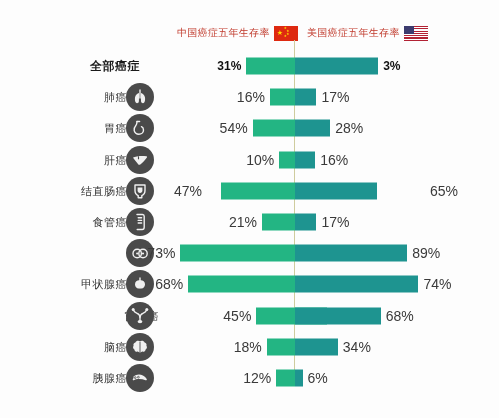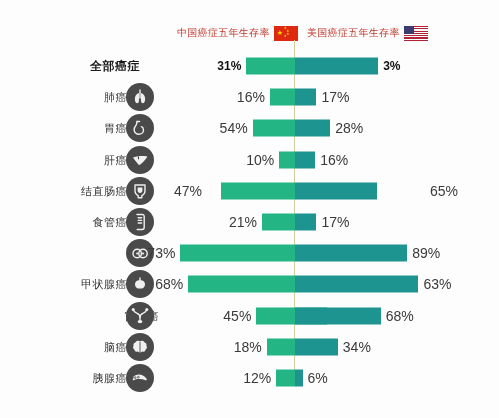--- a/index.html
+++ b/index.html
@@ -293,21 +293,21 @@
         <div class="row-icon">
           <svg width="22" height="22" viewBox="0 0 22 22">
             <path d="M11 5v10" stroke="#f0f0f0" fill="none" stroke-width="1.4" stroke-linecap="round" stroke-linejoin="round"></path>
             <path d="M10.2 7.2C8 7.2 6 8.8 6 11.2c0 2.4 1.6 4.3 3.6 4.3 1.3 0 1.6-1.2 1.6-2.6V7.2z" fill="#f0f0f0"></path>
             <path d="M11.8 7.2c2.2 0 4.2 1.6 4.2 4 0 2.4-1.6 4.3-3.6 4.3-1.3 0-1.6-1.2-1.6-2.6V7.2z" fill="#f0f0f0"></path>
           </svg>
         </div>
         <div class="bar-cn" style="width: 106.76px;"></div>
         <div class="val-cn" style="right: 315.76px;">68%</div>
         <div class="bar-us" style="width: 123.48px;"></div>
-        <div class="val-us" style="left: 423.48px;">63%</div>
+        <div class="val-us" style="left: 423.48px;">74%</div>
       </div>
       <div class="row" style="top: 300.6px; height: 30px; padding-left: 32px;">
         <div class="row-label">宫颈癌</div>
         <div class="row-icon">
           <svg width="22" height="22" viewBox="0 0 22 22">
             <path d="M11 16.5v-4.3c0-2-1.3-3.2-3.3-4C6.2 7.5 5.2 6.6 4.6 5.4" stroke="#f0f0f0" fill="none" stroke-width="1.4" stroke-linecap="round" stroke-linejoin="round"></path>
             <path d="M11 12.2c0-2 1.3-3.2 3.3-4 1.5-.7 2.5-1.6 3.1-2.8" stroke="#f0f0f0" fill="none" stroke-width="1.4" stroke-linecap="round" stroke-linejoin="round"></path>
             <ellipse cx="11" cy="16.6" rx="2.4" ry="1.7" fill="#f0f0f0"></ellipse>
             <circle cx="4.2" cy="4.6" r="1.5" fill="#f0f0f0"></circle>
             <circle cx="17.8" cy="4.6" r="1.5" fill="#f0f0f0"></circle>

